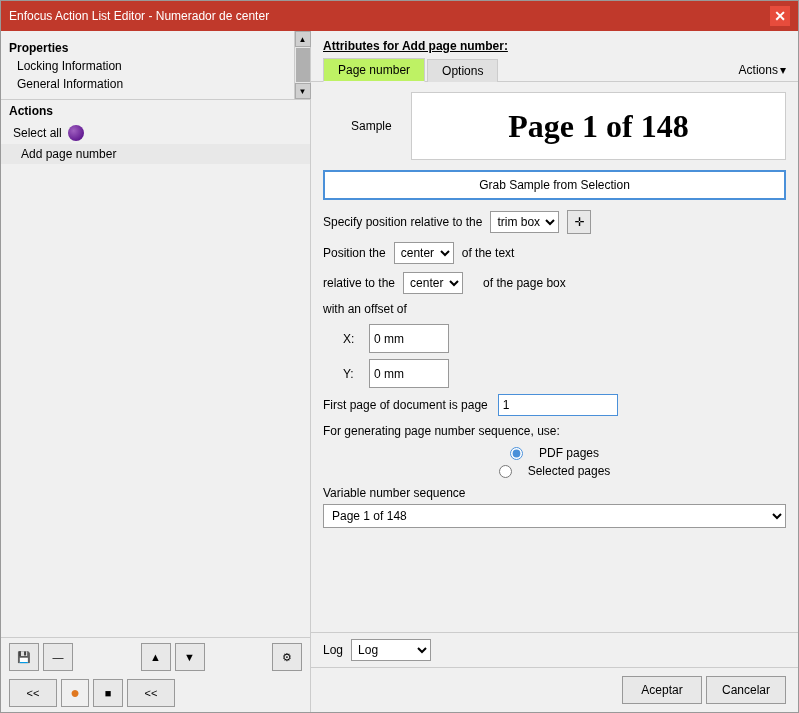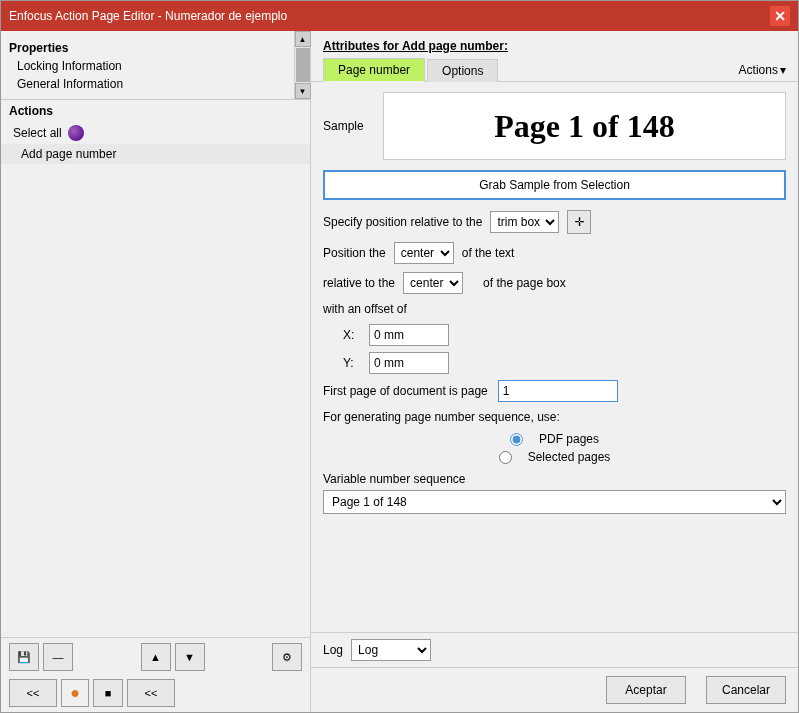--- a/index.html
+++ b/index.html
@@ -223,20 +223,21 @@
     .tab-content {
       flex: 1;
       overflow-y: auto;
       padding: 10px 12px;
     }
     .sample-row {
       display: flex;
       align-items: center;
       margin-bottom: 10px;
       gap: 10px;
+      margin-left: 28px;
     }
     .sample-label {
       font-size: 12px;
       width: 50px;
       flex-shrink: 0;
     }
     .sample-box {
       border: 1px solid #ccc;
       background: white;
       flex: 1;
@@ -299,21 +300,21 @@
       font-size: 12px;
       gap: 6px;
       padding-left: 20px;
     }
     .offset-label {
       width: 20px;
       font-size: 12px;
     }
     input.offset-input {
       width: 80px;
-      height: 22px;
+      height: 29px;
       border: 1px solid #999;
       font-size: 12px;
       padding: 0 4px;
       background: white;
     }
     .first-page-row {
       display: flex;
       align-items: center;
       margin-bottom: 8px;
       font-size: 12px;
@@ -378,21 +379,21 @@
       background: white;
       padding: 0 2px;
       width: 80px;
     }
 
     
     .bottom-buttons {
       display: flex;
       justify-content: flex-end;
       padding: 8px 12px;
-      gap: 20px;
+      gap: 4px;
       border-top: 1px solid #ccc;
       flex-shrink: 0;
       background: #f0f0f0;
     }
     .action-btn {
       width: 80px;
       height: 28px;
       font-size: 12px;
       cursor: pointer;
       border: 1px solid #999;
@@ -424,21 +425,21 @@
       border-top: 1px solid #ccc;
       flex-shrink: 0;
     }
   </style>
 </head>
 <body>
 
 <div class="window">
 
   <div class="title-bar">
-    <span class="title-bar-text">Enfocus Action Page Editor - Numerador de ejemplo</span>
+    <span class="title-bar-text">Enfocus Action List Editor - Numerador de center</span>
     <button class="title-bar-close">✕</button>
   </div>
 
   <div class="main-content">
 
     <div class="left-panel">
 
       <div class="props-container">
         <div class="props-inner" style="padding-right: 20px;">
           <div class="properties-title">Properties</div>

